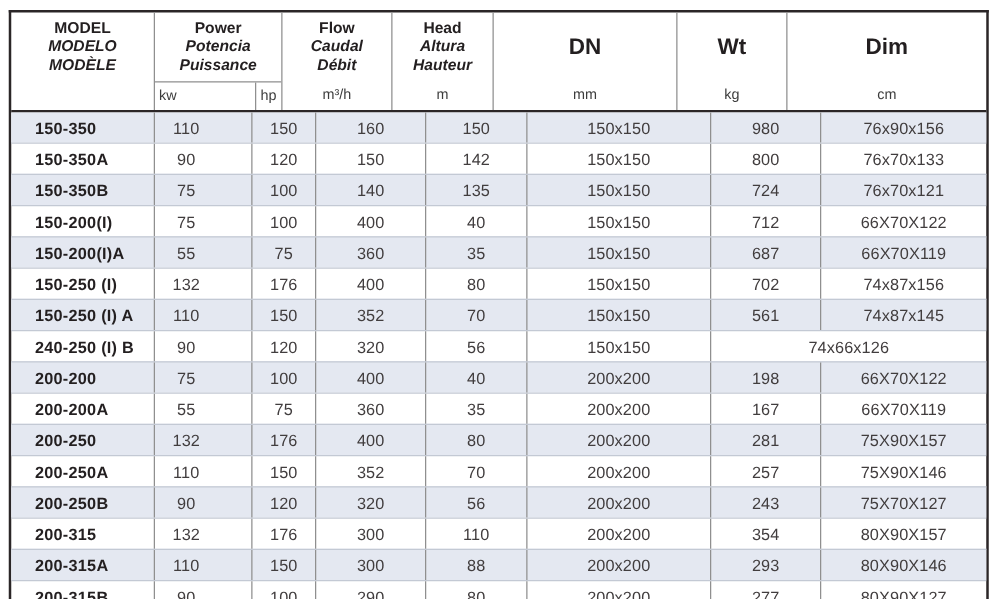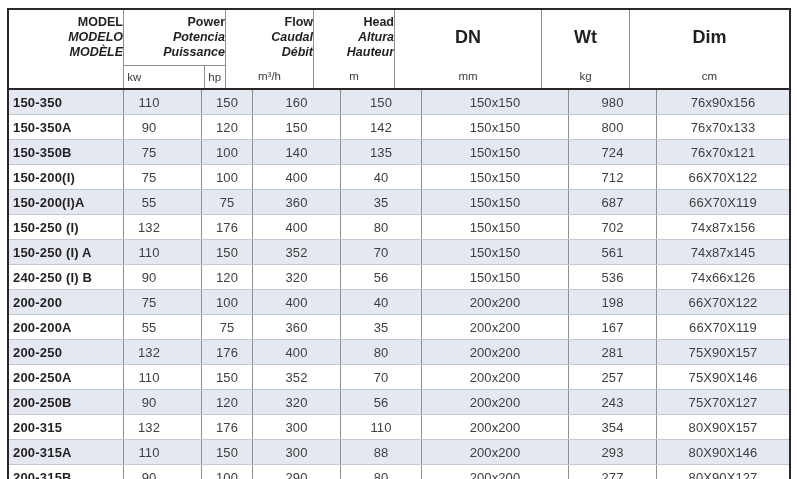--- a/index.html
+++ b/index.html
@@ -16,21 +16,21 @@
   
   .thead{border-bottom:2px solid #2b2627;}
   .hrow{display:flex;}
   .hcell{
     box-sizing:border-box;border-left:1px solid #8f8f8f;
     display:flex;flex-direction:column;
   }
   .hcell:first-child{border-left:none;}
   .h-top{
     height:55px;display:flex;flex-direction:column;
-    align-items:flex-end;justify-content:center;
+    align-items:center;justify-content:center;
   }
   .h-top .ln{font-weight:bold;font-size:12.5px;line-height:15px;color:#231f20;}
   .h-top .ln.it{font-style:italic;}
   .h-single{
     height:55px;display:flex;align-items:center;justify-content:center;
     font-weight:bold;font-size:18px;color:#231f20;
   }
   .h-unit{
     height:22px;display:flex;align-items:center;justify-content:center;
     font-size:11.5px;color:#3c3c3c;
@@ -55,21 +55,21 @@
   .row{display:flex;height:24px;}
   .row + .row{border-top:1px solid #c3c9d4;}
   .row.stripe{background:#e4e8f1;}
   .cell{
     box-sizing:border-box;border-left:1px solid #8f8f8f;
     display:flex;align-items:center;justify-content:center;
     font-size:13px;color:#413d3e;letter-spacing:.1px;
   }
   .cell:first-child{border-left:none;}
   .cell.model{
-    justify-content:flex-start;padding-left:4px;
+    justify-content:flex-start;padding-left:19px;
     font-weight:bold;font-size:13px;color:#231f20;letter-spacing:.2px;
   }
 </style>
 </head>
 <body>
 
 <div class="pump-table">
 
   <div class="thead">
     <div class="hrow">
@@ -202,21 +202,20 @@
     <div class="cell c-wt">561</div>
     <div class="cell c-dim">74x87x145</div>
   </div>
       <div class="row">
     <div class="cell model c-model">240-250 (I) B</div>
     <div class="cell c-kw">90</div>
     <div class="cell c-hp">120</div>
     <div class="cell c-flow">320</div>
     <div class="cell c-head">56</div>
     <div class="cell c-dn">150x150</div>
-    <div class="cell c-wt">536</div>
     <div class="cell c-dim">74x66x126</div>
   </div>
       <div class="row stripe">
     <div class="cell model c-model">200-200</div>
     <div class="cell c-kw">75</div>
     <div class="cell c-hp">100</div>
     <div class="cell c-flow">400</div>
     <div class="cell c-head">40</div>
     <div class="cell c-dn">200x200</div>
     <div class="cell c-wt">198</div>

